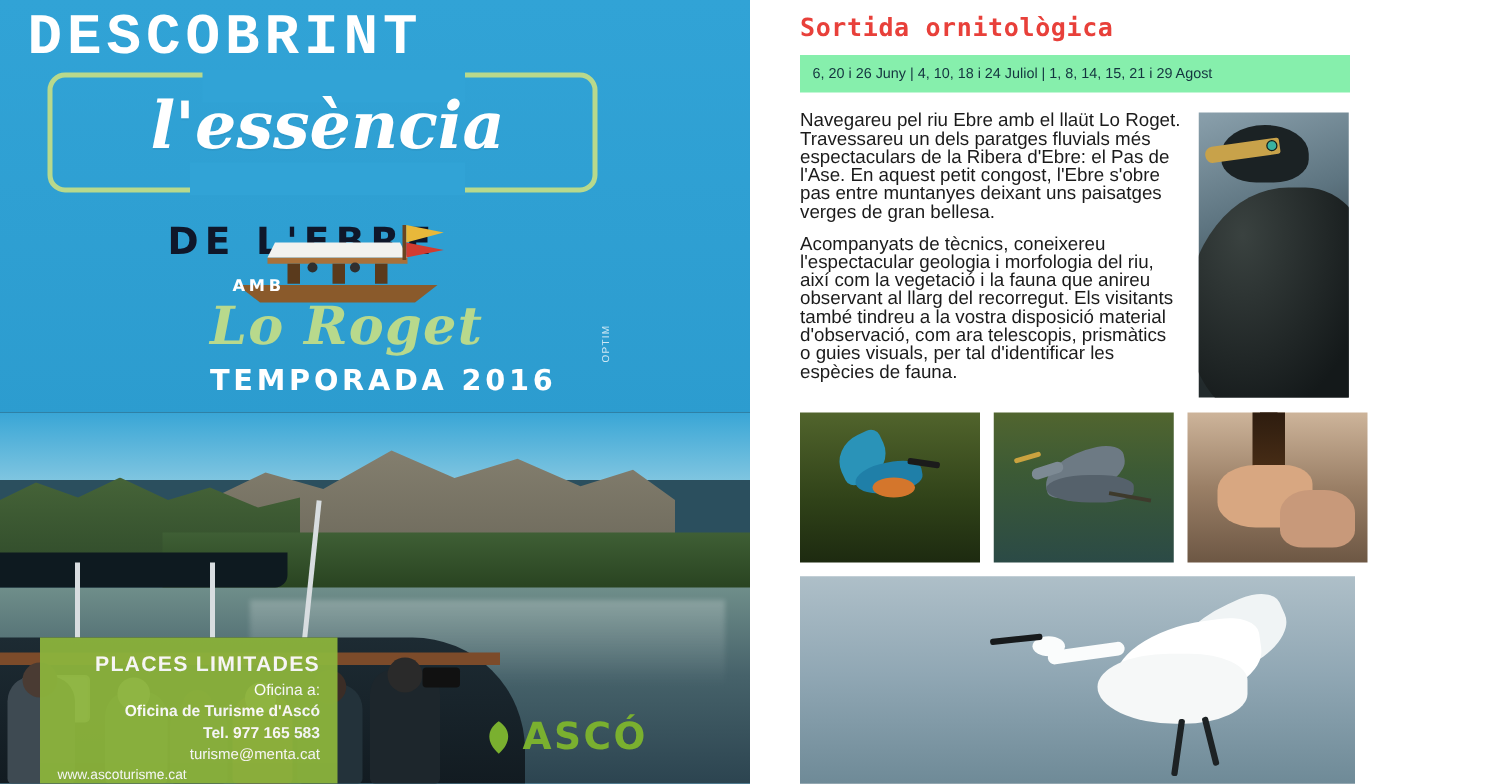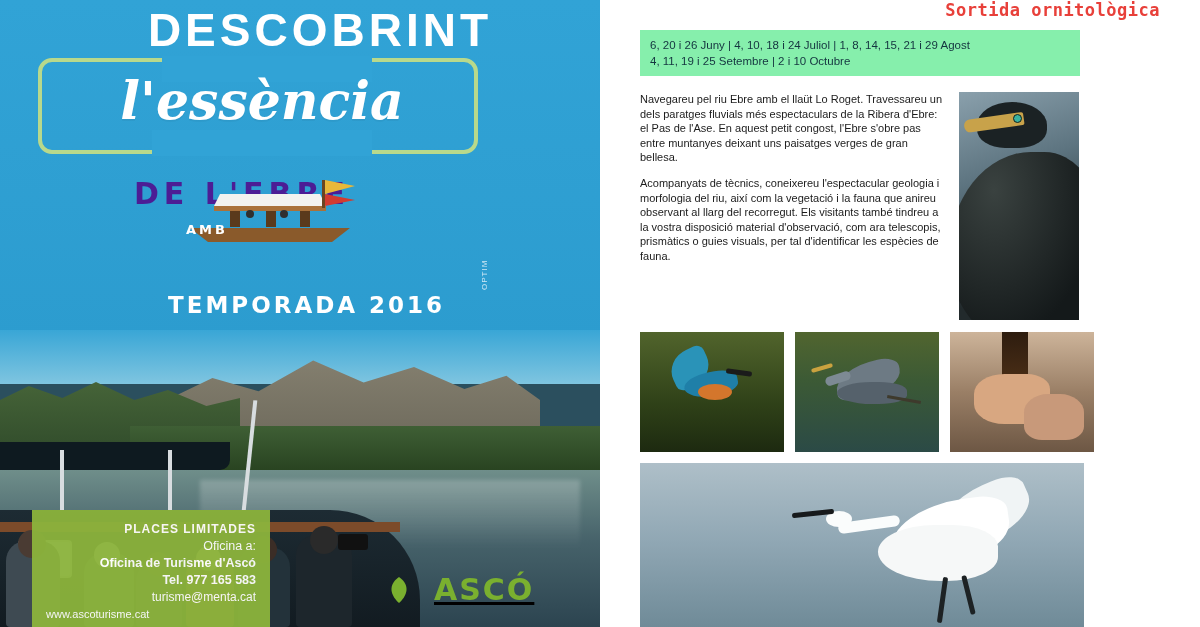--- a/index.html
+++ b/index.html
@@ -23,26 +23,26 @@
   .poster-top {
     position: absolute; left: 0; top: 0; width: 600px; height: 340px;
     background: linear-gradient(180deg,#31a3d6 0%, #2c9ccf 100%);
   }
 
   
   .headline {
     position: absolute; left: 22px; top: 6px; width: 470px; height: 150px;
   }
   .descobrint {
-    font-family: Liberation Sans, sans-serif;
+    font-family: Liberation Mono, monospace;
     font-weight: bold;
     font-size: 46px;
     letter-spacing: 4px;
     color: #ffffff;
-    text-align: right;
+    text-align: left;
     line-height: 48px;
     width: 470px;
   }
   .essencia-box {
     position: relative;
     width: 440px; margin: 4px 0 0 16px;
     border: 4px solid #b8d98c;
     border-radius: 14px;
     height: 96px;
   }
@@ -57,21 +57,21 @@
     line-height: 110px;
     text-shadow: 0 2px 0 rgba(0,0,0,0.04);
   }
   .de-lebre {
     position: absolute; left: 0; bottom: -28px; width: 440px;
     text-align: center;
     font-family: "DejaVu Sans", sans-serif;
     font-weight: bold;
     font-size: 30px;
     letter-spacing: 5px;
-    color: #4c1d95;
+    color: #0f172a;
   }
   
   .notch {
     position: absolute; background: #31a3d6; height: 26px;
   }
 
   
   .boat-wrap {
     position: absolute; left: 170px; top: 170px; width: 200px; height: 80px;
   }
@@ -165,73 +165,73 @@
   }
 
   
   .green-box {
     position: absolute; left: 32px; top: 510px; width: 238px; height: 117px;
     background: #8cb43c; opacity: 0.95;
     padding: 12px 14px 10px 14px;
     color: #ffffff;
   }
   .green-box .gb-title {
-    font-size: 12px; font-weight: bold; letter-spacing: 1px;
+    font-size: 17px; font-weight: bold; letter-spacing: 1px;
     text-align: right; margin-bottom: 2px;
   }
   .green-box .gb-line {
     font-size: 12.5px; text-align: right; line-height: 17px;
   }
   .green-box .gb-line.b { font-weight: bold; }
   .green-box .gb-mail { font-size: 12px; text-align: right; line-height: 17px; }
   .green-box .gb-web { font-size: 11px; text-align: left; line-height: 17px; }
 
   
   .asco {
     position: absolute; left: 384px; top: 572px;
-    display: flex; align-items: center; gap: 20px; text-decoration: underline;
+    display: flex; align-items: center; gap: 4px;
   }
   .asco-text {
     font-family: "DejaVu Sans", sans-serif;
     font-weight: bold; font-size: 30px; letter-spacing: 2px;
     color: #7ab02f;
   }
 
   
   .doc {
     position: relative;
     flex: 1 1 auto;
     background: #ffffff;
     height: 627px;
     padding: 0;
   }
   .doc-inner { position: absolute; left: 40px; top: 0; width: 520px; }
 
   .doc-title {
     font-family: "DejaVu Sans Mono", monospace;
     font-weight: bold;
-    font-size: 17px;
+    font-size: 20px;
     color: #e8403a;
     letter-spacing: 0.5px;
-    text-align: right;
+    margin-top: 10px;
   }
   .date-band {
     margin-top: 10px;
     width: 440px;
     background: #86efac;
     padding: 7px 10px 7px 10px;
   }
   .date-line {
     font-size: 11.5px; color: #14343f; line-height: 16px;
   }
 
   .body-area { margin-top: 16px; display: flex; gap: 14px; }
   .body-text { width: 305px; }
   .body-text p {
-    font-size: 11px; line-height: 14.6px; color: #1b1b1b;
+    font-size: 15px; line-height: 14.6px; color: #1b1b1b;
     margin-bottom: 11px; text-align: left;
   }
 
   .cormorant {
     width: 120px; height: 228px; flex: 0 0 120px;
     background: linear-gradient(160deg,#8aa0ac 0%, #5d7480 35%, #222a2c 80%);
     position: relative; overflow: hidden;
   }
   .corm-body {
     position: absolute; left: -10px; top: 60px; width: 150px; height: 190px;
@@ -376,20 +376,21 @@
         <rect x="130" y="41" width="10" height="16" fill="#5a3a1c"></rect>
         <rect x="152" y="10" width="3" height="28" fill="#6b4520"></rect>
         <path d="M155 10 L185 16 L155 24 Z" fill="#e8b83a"></path>
         <path d="M155 24 L185 30 L155 36 Z" fill="#d23b30"></path>
         <circle cx="80" cy="44" r="4" fill="#2f2f2f"></circle>
         <circle cx="114" cy="44" r="4" fill="#2f2f2f"></circle>
       </svg>
     </div>
 
     <div class="amb-label">AMB</div>
+    <div class="lo-roget">Lo Roget</div>
     <div class="temporada">TEMPORADA 2016</div>
     <div class="vertical-credit">OPTIM</div>
 
     <div class="scene">
       <div class="sky"></div>
       <div class="mountain"></div>
       <div class="hills-left"></div>
       <div class="riverbank"></div>
       <div class="water"></div>
       <div class="water-shimmer"></div>
@@ -438,21 +439,20 @@
     </div>
   </div>
 
   <div class="doc">
     <div class="doc-inner">
 
       <div class="doc-title">Sortida ornitològica</div>
 
       <div class="date-band">
         <div class="date-line">6, 20 i 26 Juny | 4, 10, 18 i 24 Juliol | 1, 8, 14, 15, 21 i 29 Agost</div>
-        <div class="date-line">4, 11, 19 i 25 Setembre | 2 i 10 Octubre</div>
       </div>
 
       <div class="body-area">
         <div class="body-text">
           <p>Navegareu pel riu Ebre amb el llaüt Lo Roget. Travessareu un dels paratges fluvials més espectaculars de la Ribera d'Ebre: el Pas de l'Ase. En aquest petit congost, l'Ebre s'obre pas entre muntanyes deixant uns paisatges verges de gran bellesa.</p>
           <p>Acompanyats de tècnics, coneixereu l'espectacular geologia i morfologia del riu, així com la vegetació i la fauna que anireu observant al llarg del recorregut. Els visitants també tindreu a la vostra disposició material d'observació, com ara telescopis, prismàtics o guies visuals, per tal d'identificar les espècies de fauna.</p>
         </div>
 
         <div class="cormorant">
           <div class="corm-body"></div>

